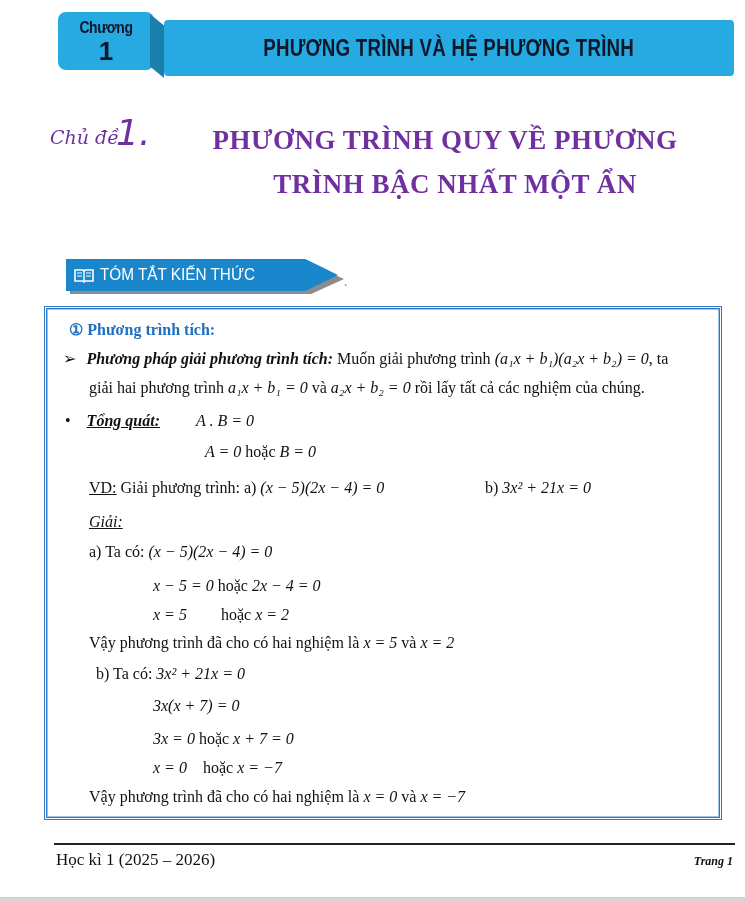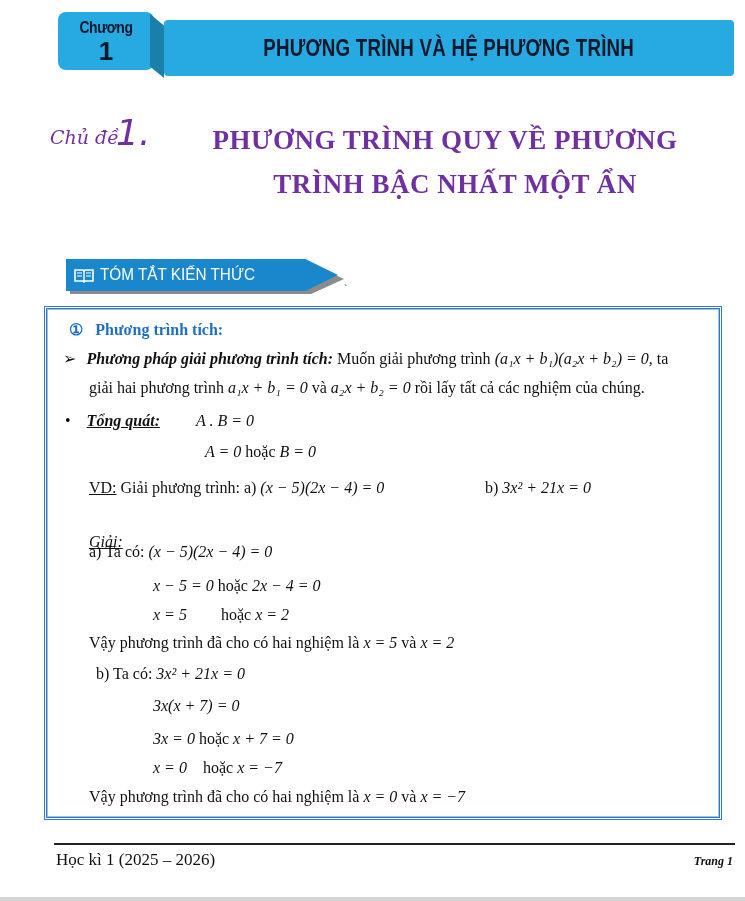--- a/index.html
+++ b/index.html
@@ -33,21 +33,21 @@
   .ribbon-icon { margin-left:8px; margin-right:6px; width:20px; height:15px; display:inline-block; }
   .ribbon-text { display:inline-block; transform:scaleX(0.9); transform-origin:left; white-space:nowrap; }
   .tiny-dot { position:absolute; left:344px; top:283px; font-size:10px; color:#333; }
   
   .box { position:absolute; left:44px; top:306px; width:672px; height:508px;
          border:3px double #2f78c4; box-shadow: inset 0 0 0 1px #9dc3e6; }
   .content { position:absolute; left:0; top:0; width:100%; height:100%; font-size:16px; }
   .line { position:absolute; white-space:nowrap; }
   .h1 { color:#1f6fc0; font-weight:bold; }
   .bi { font-weight:bold; font-style:italic; }
-  .u { text-decoration:underline;margin-top:20px; }
+  .u { text-decoration:underline; }
   .m { font-family:"Liberation Serif",serif; font-style:italic; }
   
   .footer-rule { position:absolute; left:54px; top:843px; width:681px; height:2px; background:#222; }
   .footer-left { position:absolute; left:56px; top:850px; font-size:17px; font-family:"Liberation Serif",serif; }
   .footer-right { position:absolute; right:12px; top:854px; font-size:12px; font-weight:bold; font-style:italic; font-family:"Liberation Serif",serif; }
   .bottom-band { position:absolute; left:0; top:897px; width:745px; height:4px; background:#d4d4d4; }
 </style>
 </head>
 <body>
 
@@ -83,21 +83,21 @@
     <span class="ribbon-text">TÓM TẮT KIẾN THỨC</span>
   </div>
 </div>
 <div class="tiny-dot">`</div>
 
 <div class="box">
   <div class="content">
 
     <div class="line h1" style="left:22px; top:11px;">
       <span>①</span>
-      <span style="margin-left:8px;">Phương trình tích:</span>
+      <span style="">Phương trình tích:</span>
     </div>
 
     <div class="line" style="left:16px; top:40px;">
       <span style="margin-right:10px;">➢</span><span class="bi">Phương pháp giải phương trình tích:</span><span> Muốn giải phương trình </span><span class="m">(a₁x + b₁)(a₂x + b₂) = 0</span><span>, ta</span>
     </div>
     <div class="line" style="left:42px; top:70px;">
       <span>giải hai phương trình </span><span class="m">a₁x + b₁ = 0</span><span> và </span><span class="m">a₂x + b₂ = 0</span><span> rồi lấy tất cả các nghiệm của chúng.</span>
     </div>
 
     <div class="line" style="left:18px; top:103px;">

